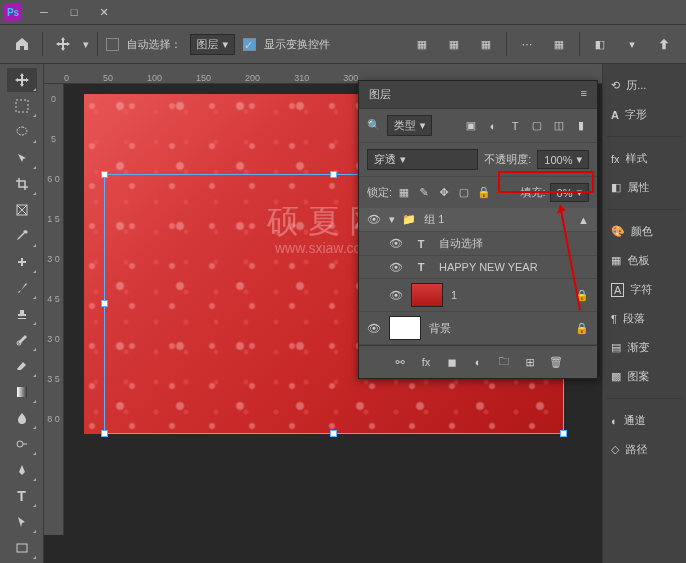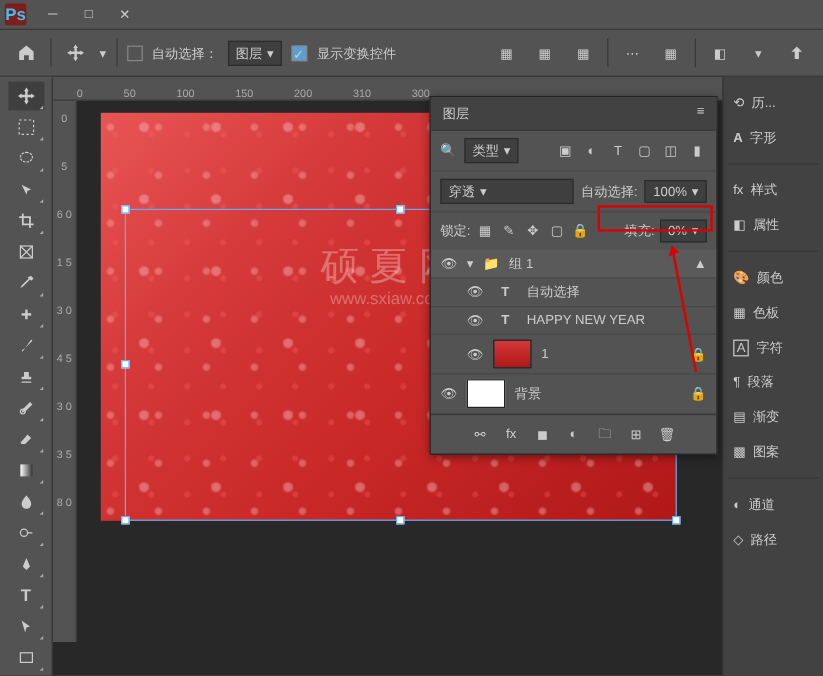--- a/index.html
+++ b/index.html
@@ -1,18 +1,18 @@
 <!DOCTYPE html>
 <html><head>
 <meta charset="utf-8">
 <style>
 *{margin:0;padding:0;box-sizing:border-box;font-family:"Microsoft YaHei",sans-serif;user-select:none}
 body{background:#535353;width:686px;height:563px;overflow:hidden;color:#ccc;font-size:11px}
 .titlebar{height:24px;background:#535353;display:flex;align-items:center;padding:0 4px}
-.ps-logo{width:18px;height:18px;background:#7f1d1d;color:#39c4f5;font-weight:bold;font-size:14px;display:flex;align-items:center;justify-content:center;border-radius:2px;margin-right:8px}
+.ps-logo{width:18px;height:18px;background:#a21caf;color:#39c4f5;font-weight:bold;font-size:10px;display:flex;align-items:center;justify-content:center;border-radius:2px;margin-right:8px}
 .menu{display:flex;gap:4px;flex:1}
 .menu span{padding:2px 4px;cursor:pointer}
 .winbtns{display:flex;gap:2px}
 .winbtns div{width:28px;height:20px;display:flex;align-items:center;justify-content:center;cursor:pointer}
 .toolbar{height:40px;background:#535353;border-top:1px solid #383838;border-bottom:1px solid #383838;display:flex;align-items:center;padding:0 10px;gap:8px}
 .tb-icon{width:24px;height:24px;display:flex;align-items:center;justify-content:center;cursor:pointer}
 .tb-sep{width:1px;height:24px;background:#383838}
 .checkbox{width:13px;height:13px;border:1px solid #888;display:inline-block;vertical-align:middle}
 .checked{background:#5a9fd4}
 .select{background:#3f3f3f;border:1px solid #2a2a2a;padding:2px 6px;display:flex;align-items:center;gap:4px}
@@ -346,21 +346,21 @@
     <span class="mini-icon">T</span>
     <span class="mini-icon">▢</span>
     <span class="mini-icon">◫</span>
     <span class="mini-icon">▮</span>
   </div>
   <div class="panel-row">
     <div class="select" style="flex:1">
         <span>穿透</span>
         <span>▾</span>
       </div>
-    <span>自动选择:</span>
+    <span>不透明度:</span>
     <div class="select">
         <span>100%</span>
         <span>▾</span>
       </div>
   </div>
   <div class="lock-row">
     <span>锁定:</span>
     <span class="mini-icon">▦</span>
     <span class="mini-icon">✎</span>
     <span class="mini-icon">✥</span>

